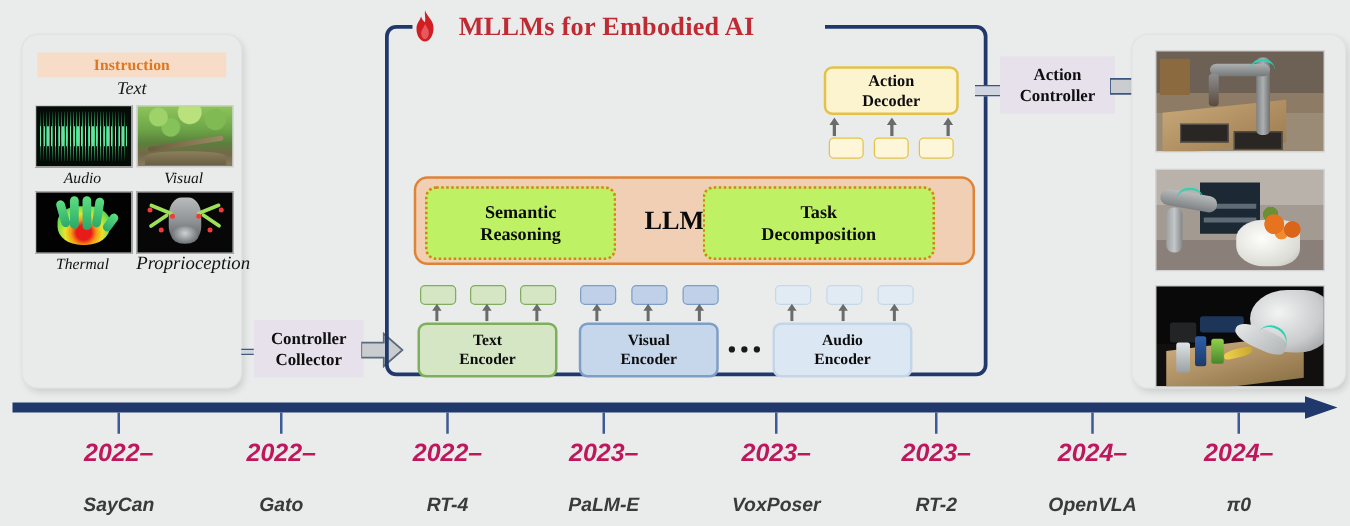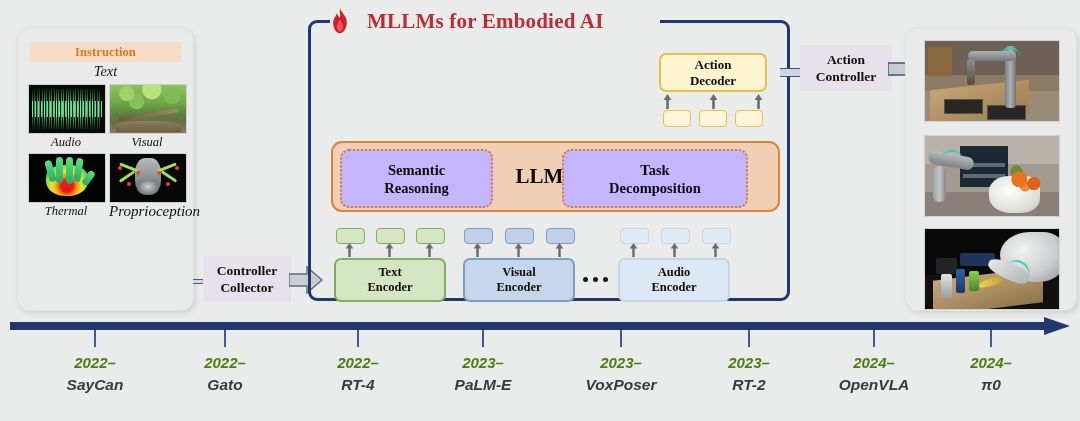--- a/index.html
+++ b/index.html
@@ -157,21 +157,21 @@
   #dec-tokens{left:663px;top:110px;width:100px;display:flex;justify-content:space-between;}
   #dec-arrows{left:663px;top:94px;width:100px;height:15px;display:flex;justify-content:space-between;}
 
   
   #llm-band{
     left:331px;top:141px;width:449px;height:71px;
     background:#f0cfb5;border:2px solid #de8439;border-radius:11px;
   }
   .llm-sub{
     position:absolute;top:149px;height:55px;
-    background:#c4b5fd;border:2.2px dotted #e07b22;border-radius:9px;
+    background:#bef264;border:2.2px dotted #e07b22;border-radius:9px;
     display:flex;flex-direction:column;align-items:center;justify-content:center;
     font-weight:bold;font-size:14.5px;line-height:18px;color:#0b0b0b;text-align:center;
   }
   #semantic-reasoning{left:340px;width:149px;}
   #task-decomposition{left:562px;width:182px;}
   #llm-label{
     left:492px;top:149px;width:95px;height:55px;
     display:flex;align-items:center;justify-content:center;
     font-weight:bold;font-size:21px;color:#0b0b0b;
   }
@@ -274,24 +274,24 @@
   .s3 .b2{position:absolute;left:23%;top:50%;width:7%;height:30%;background:linear-gradient(180deg,#2f5fa8,#1b3a6b);border-radius:2px;}
   .s3 .b3{position:absolute;left:33%;top:52%;width:7%;height:26%;background:linear-gradient(180deg,#8fd04a,#47862a);border-radius:2px;}
   .s3 .eq{position:absolute;left:26%;top:30%;width:26%;height:16%;background:#1c3558;border-radius:2px;}
   .s3 .eq2{position:absolute;left:8%;top:36%;width:16%;height:20%;background:#222426;border-radius:2px;}
 
   
   #timeline-axis{left:10px;top:322px;width:1042px;height:8px;background:#20386b;}
   #timeline-arrowhead{left:1044px;top:313px;width:26px;height:26px;}
   .tl-tick{position:absolute;top:330px;width:2px;height:17px;background:#3c5a96;}
   .tl-label{position:absolute;top:352px;width:120px;margin-left:-60px;text-align:center;}
-  .tl-year{font-style:italic;font-weight:bold;font-size:15px;color:#4d7c0f;
+  .tl-year{font-style:italic;font-weight:bold;font-size:20px;color:#be185d;
     font-family:"Liberation Sans",sans-serif;line-height:22px;}
   .tl-name{font-style:italic;font-weight:bold;font-size:15.5px;color:#3a3a3a;
-    font-family:"Liberation Sans",sans-serif;line-height:22px;}
+    font-family:"Liberation Sans",sans-serif;line-height:22px;margin-top:20px;}
 </style>
 </head>
 <body>
 
 <div class="root">
 
   <div class="abs" id="instruction-panel"></div>
 
   <div class="abs" id="instruction-header">Instruction</div>
 

